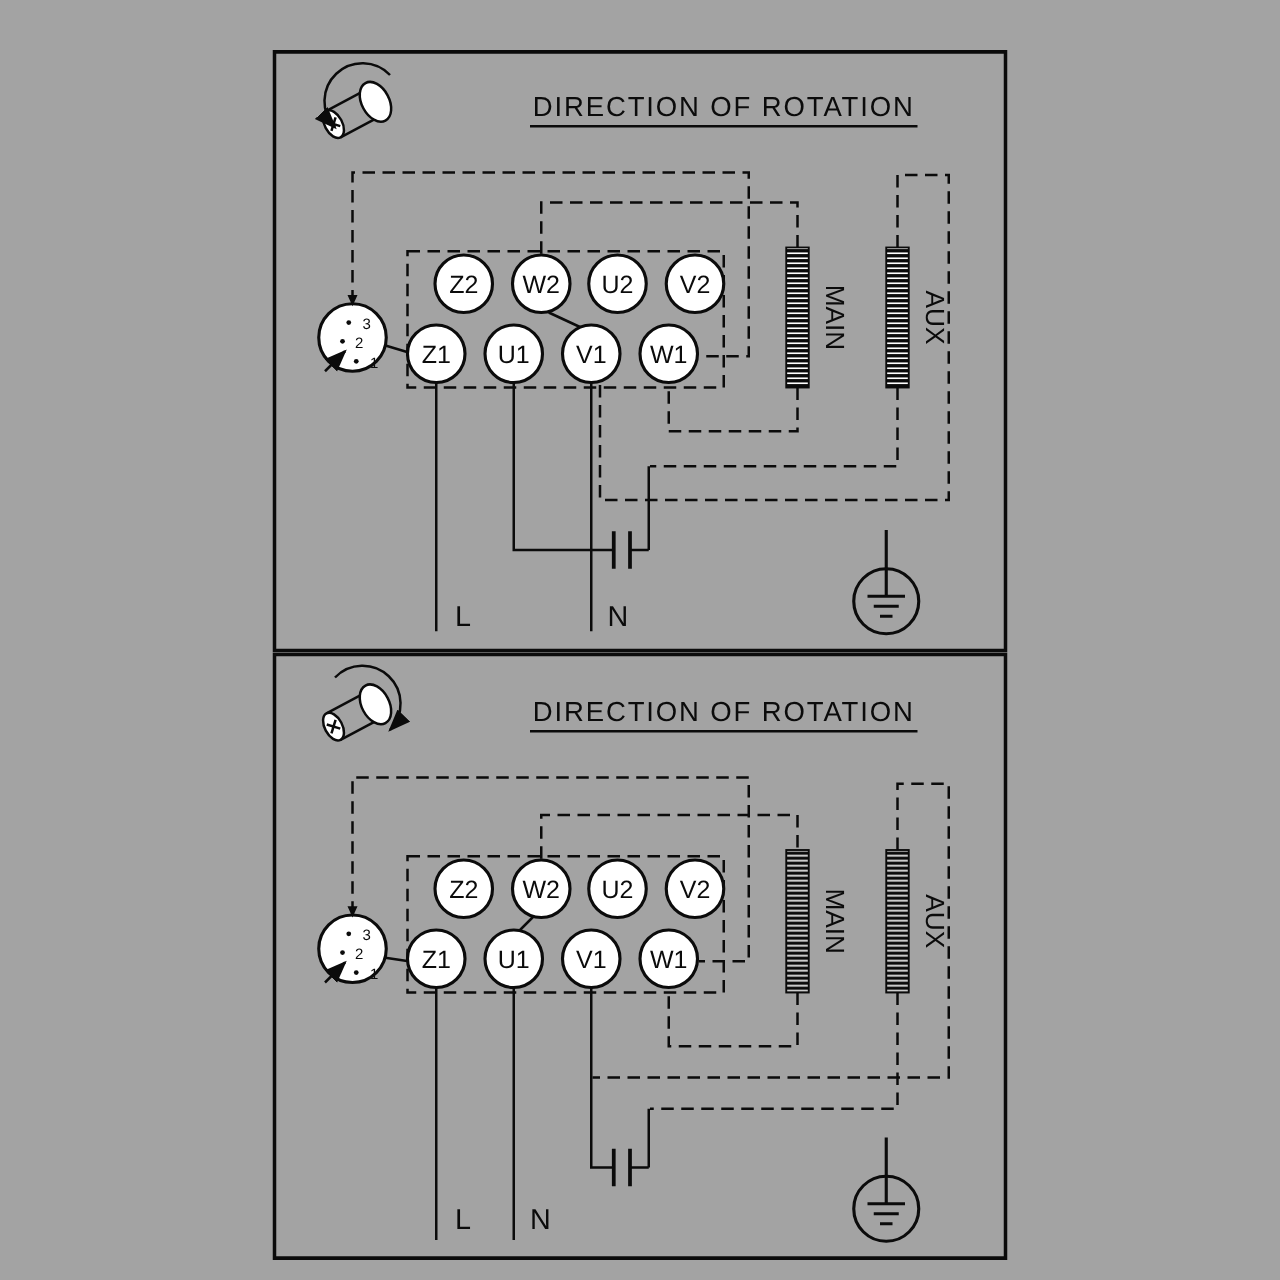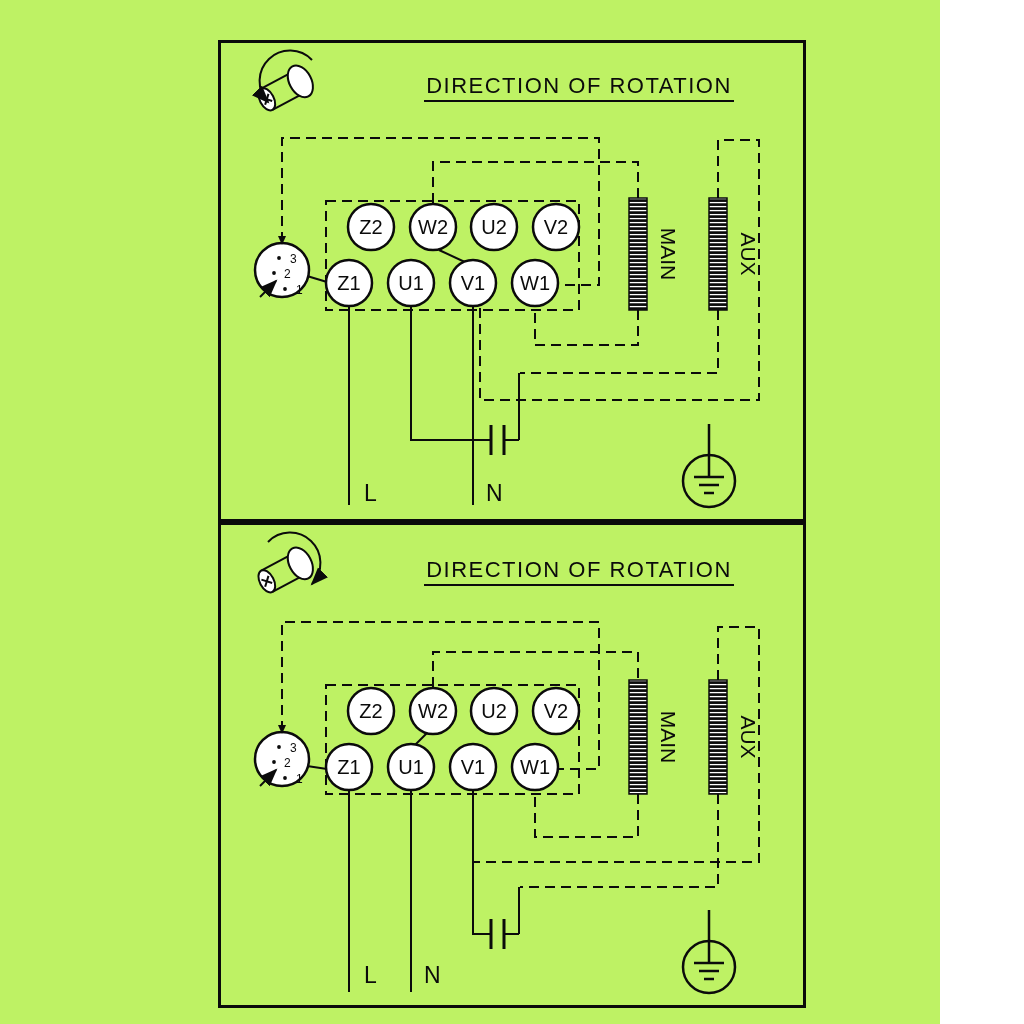--- a/index.html
+++ b/index.html
@@ -1,16 +1,16 @@
 <!DOCTYPE html>
 <html><head>
 <meta charset="utf-8">
 <style>
   html,body{margin:0;padding:0;background:#ffffff;}
-  .canvas{position:relative;width:940px;height:1024px;background:#bef264;overflow:hidden;
+  .canvas{position:relative;width:1024px;height:1024px;background:#a3a3a3;overflow:hidden;
           font-family:"Liberation Sans", sans-serif;}
   svg{position:absolute;}
   svg text{font-family:"Liberation Sans", sans-serif;fill:#0b0b0b;}
   #panel1{left:218px;top:40px;}
   #panel2{left:218px;top:522px;}
 </style>
 </head>
 <body>
 
 <div class="canvas">

